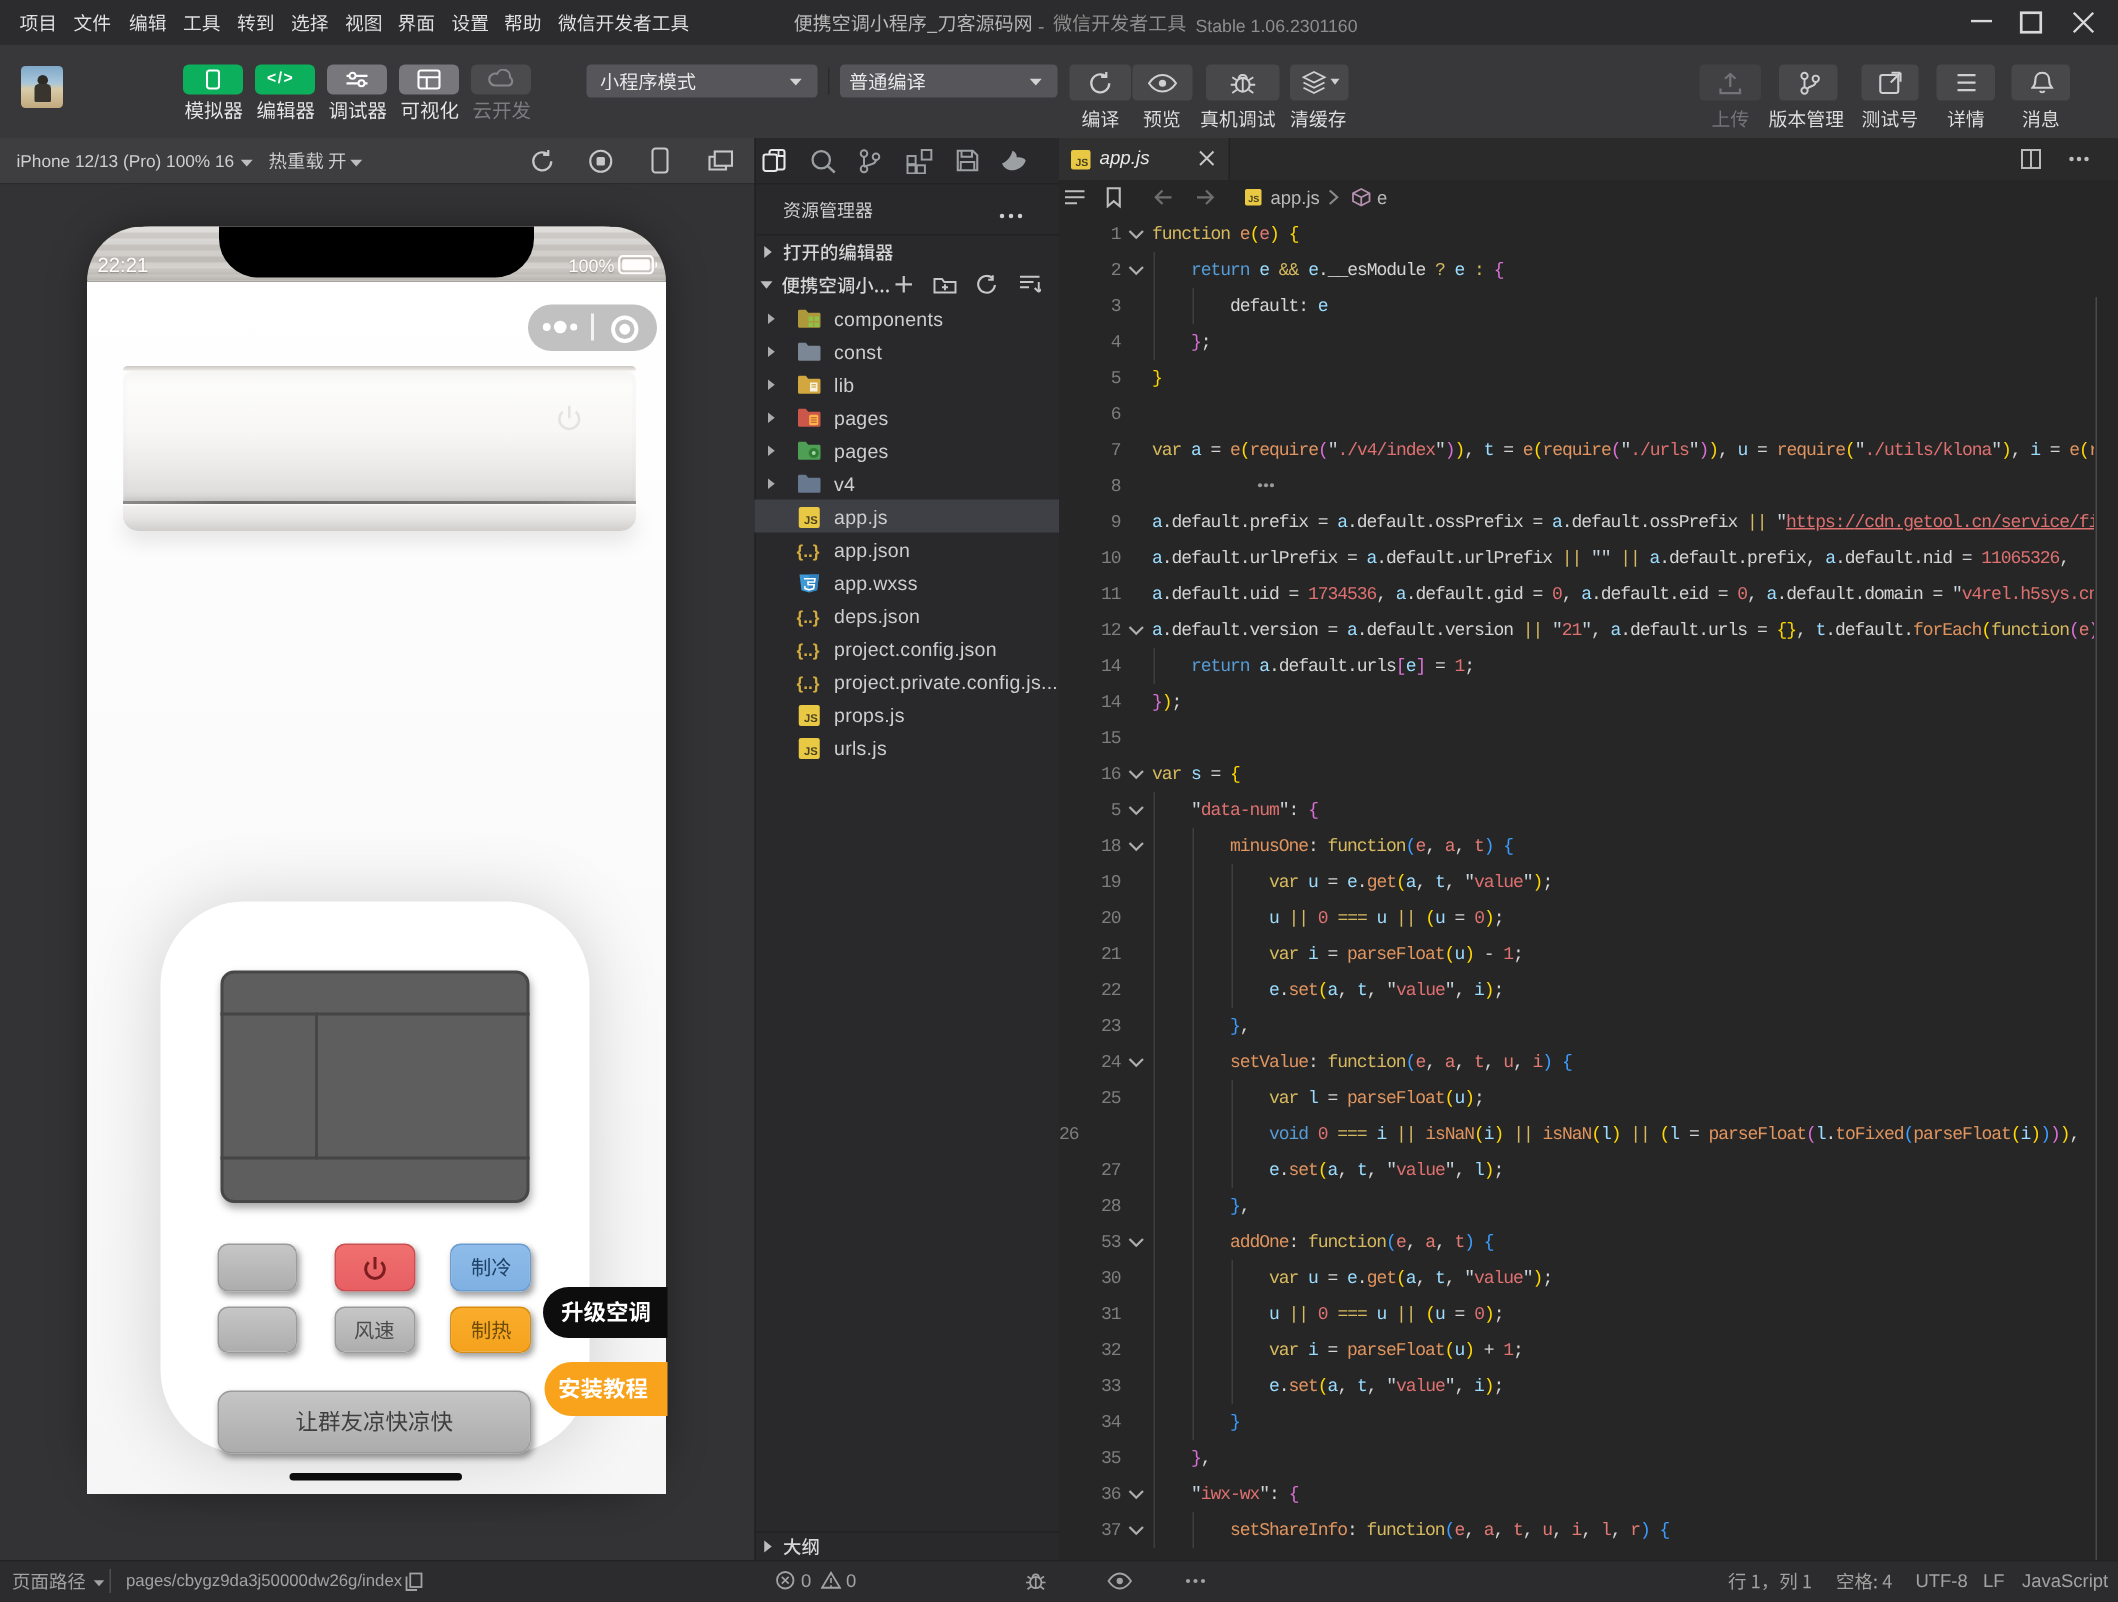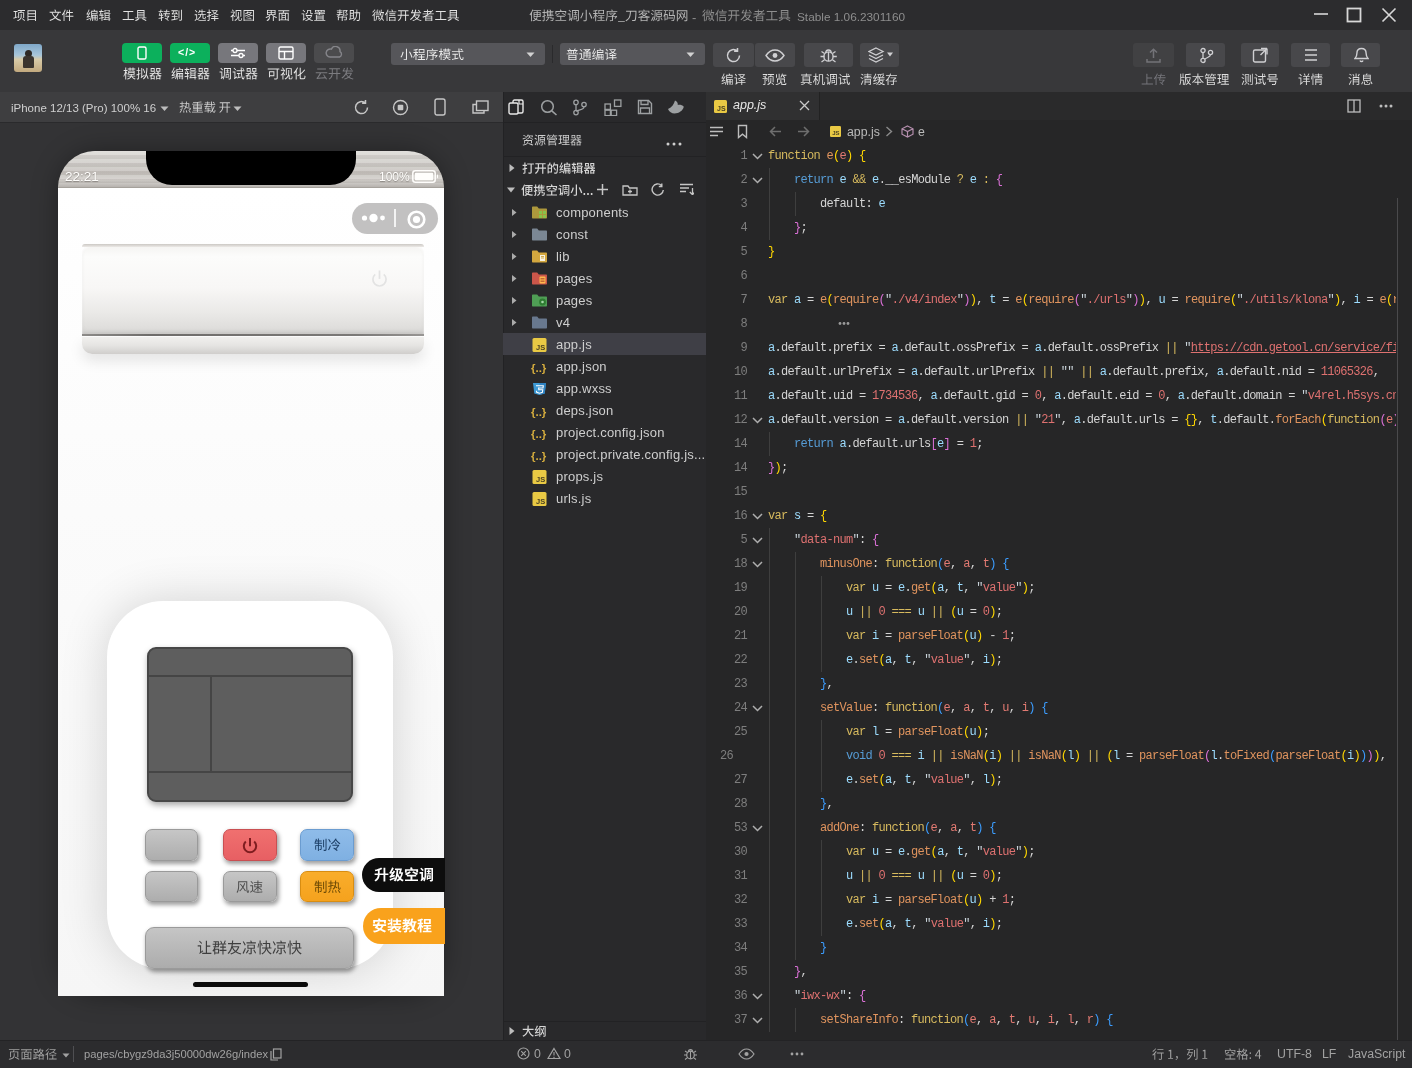--- a/index.html
+++ b/index.html
@@ -836,21 +836,21 @@
         </svg>
       </div>
       <div style="position:absolute;left:768.5px;top:696px;width:1px;height:24px;background:#3e3e3e"></div>
       <div style="position:absolute;left:794.5px;top:696px;width:1px;height:24px;background:#3e3e3e"></div>
       <div class="mono" style="position:absolute;left:768px;top:696px;height:24px;line-height:24px;font-size:12px;letter-spacing:-0.7px;white-space:pre;color:#d4d4d4">        <span style="color:#e0945e">setValue</span><span style="color:#d4d4d4">:</span> <span style="color:#d7ba5e">function</span><span style="color:#3c9dff">(</span><span style="color:#e27a72">e</span><span style="color:#d4d4d4">, </span><span style="color:#e27a72">a</span><span style="color:#d4d4d4">, </span><span style="color:#e27a72">t</span><span style="color:#d4d4d4">, </span><span style="color:#e27a72">u</span><span style="color:#d4d4d4">, </span><span style="color:#e27a72">i</span><span style="color:#3c9dff">)</span> <span style="color:#3c9dff">{</span></div>
       <div class="mono" style="position:absolute;left:706px;top:720px;width:41px;height:24px;line-height:24px;text-align:right;font-size:12px;color:#7e7e7e;letter-spacing:-0.7px">25</div>
       <div style="position:absolute;left:768.5px;top:720px;width:1px;height:24px;background:#3e3e3e"></div>
       <div style="position:absolute;left:794.5px;top:720px;width:1px;height:24px;background:#3e3e3e"></div>
       <div style="position:absolute;left:820.5px;top:720px;width:1px;height:24px;background:#3e3e3e"></div>
       <div class="mono" style="position:absolute;left:768px;top:720px;height:24px;line-height:24px;font-size:12px;letter-spacing:-0.7px;white-space:pre;color:#d4d4d4">            <span style="color:#d7ba5e">var</span><span style="color:#9cdcfe"> l</span><span style="color:#d4d4d4"> = </span><span style="color:#e0945e">parseFloat</span><span style="color:#ffd700">(</span><span style="color:#9cdcfe">u</span><span style="color:#ffd700">)</span><span style="color:#d4d4d4">;</span></div>
-      <div class="mono" style="position:absolute;left:706px;top:744px;width:41px;height:24px;line-height:24px;text-align:center;font-size:12px;color:#7e7e7e;letter-spacing:-0.7px">26</div>
+      <div class="mono" style="position:absolute;left:706px;top:744px;width:41px;height:24px;line-height:24px;text-align:left;font-size:12px;color:#7e7e7e;letter-spacing:-0.7px">26</div>
       <div style="position:absolute;left:768.5px;top:744px;width:1px;height:24px;background:#3e3e3e"></div>
       <div style="position:absolute;left:794.5px;top:744px;width:1px;height:24px;background:#3e3e3e"></div>
       <div style="position:absolute;left:820.5px;top:744px;width:1px;height:24px;background:#3e3e3e"></div>
       <div class="mono" style="position:absolute;left:768px;top:744px;height:24px;line-height:24px;font-size:12px;letter-spacing:-0.7px;white-space:pre;color:#d4d4d4">            <span style="color:#569cd6">void</span> <span style="color:#de7170">0</span> <span style="color:#d7ba5e">===</span> <span style="color:#9cdcfe">i</span> <span style="color:#d7ba5e">||</span> <span style="color:#e0945e">isNaN</span><span style="color:#ffd700">(</span><span style="color:#9cdcfe">i</span><span style="color:#ffd700">)</span> <span style="color:#d7ba5e">||</span> <span style="color:#e0945e">isNaN</span><span style="color:#ffd700">(</span><span style="color:#9cdcfe">l</span><span style="color:#ffd700">)</span> <span style="color:#d7ba5e">||</span> <span style="color:#ffd700">(</span><span style="color:#9cdcfe">l</span><span style="color:#d4d4d4"> = </span><span style="color:#e0945e">parseFloat</span><span style="color:#da70d6">(</span><span style="color:#9cdcfe">l</span><span style="color:#d4d4d4">.</span><span style="color:#e0945e">toFixed</span><span style="color:#3c9dff">(</span><span style="color:#e0945e">parseFloat</span><span style="color:#ffd700">(</span><span style="color:#9cdcfe">i</span><span style="color:#ffd700">)</span><span style="color:#3c9dff">)</span><span style="color:#da70d6">)</span><span style="color:#ffd700">)</span><span style="color:#d4d4d4">,</span></div>
       <div class="mono" style="position:absolute;left:706px;top:768px;width:41px;height:24px;line-height:24px;text-align:right;font-size:12px;color:#7e7e7e;letter-spacing:-0.7px">27</div>
       <div style="position:absolute;left:768.5px;top:768px;width:1px;height:24px;background:#3e3e3e"></div>
       <div style="position:absolute;left:794.5px;top:768px;width:1px;height:24px;background:#3e3e3e"></div>
       <div style="position:absolute;left:820.5px;top:768px;width:1px;height:24px;background:#3e3e3e"></div>
       <div class="mono" style="position:absolute;left:768px;top:768px;height:24px;line-height:24px;font-size:12px;letter-spacing:-0.7px;white-space:pre;color:#d4d4d4">            <span style="color:#9cdcfe">e</span><span style="color:#d4d4d4">.</span><span style="color:#e0945e">set</span><span style="color:#ffd700">(</span><span style="color:#9cdcfe">a</span><span style="color:#d4d4d4">, </span><span style="color:#9cdcfe">t</span><span style="color:#d4d4d4">, </span><span style="color:#c9d3da">"</span><span style="color:#de7170">value</span><span style="color:#c9d3da">"</span><span style="color:#d4d4d4">, </span><span style="color:#9cdcfe">l</span><span style="color:#ffd700">)</span><span style="color:#d4d4d4">;</span></div>
       <div class="mono" style="position:absolute;left:706px;top:792px;width:41px;height:24px;line-height:24px;text-align:right;font-size:12px;color:#7e7e7e;letter-spacing:-0.7px">28</div>

